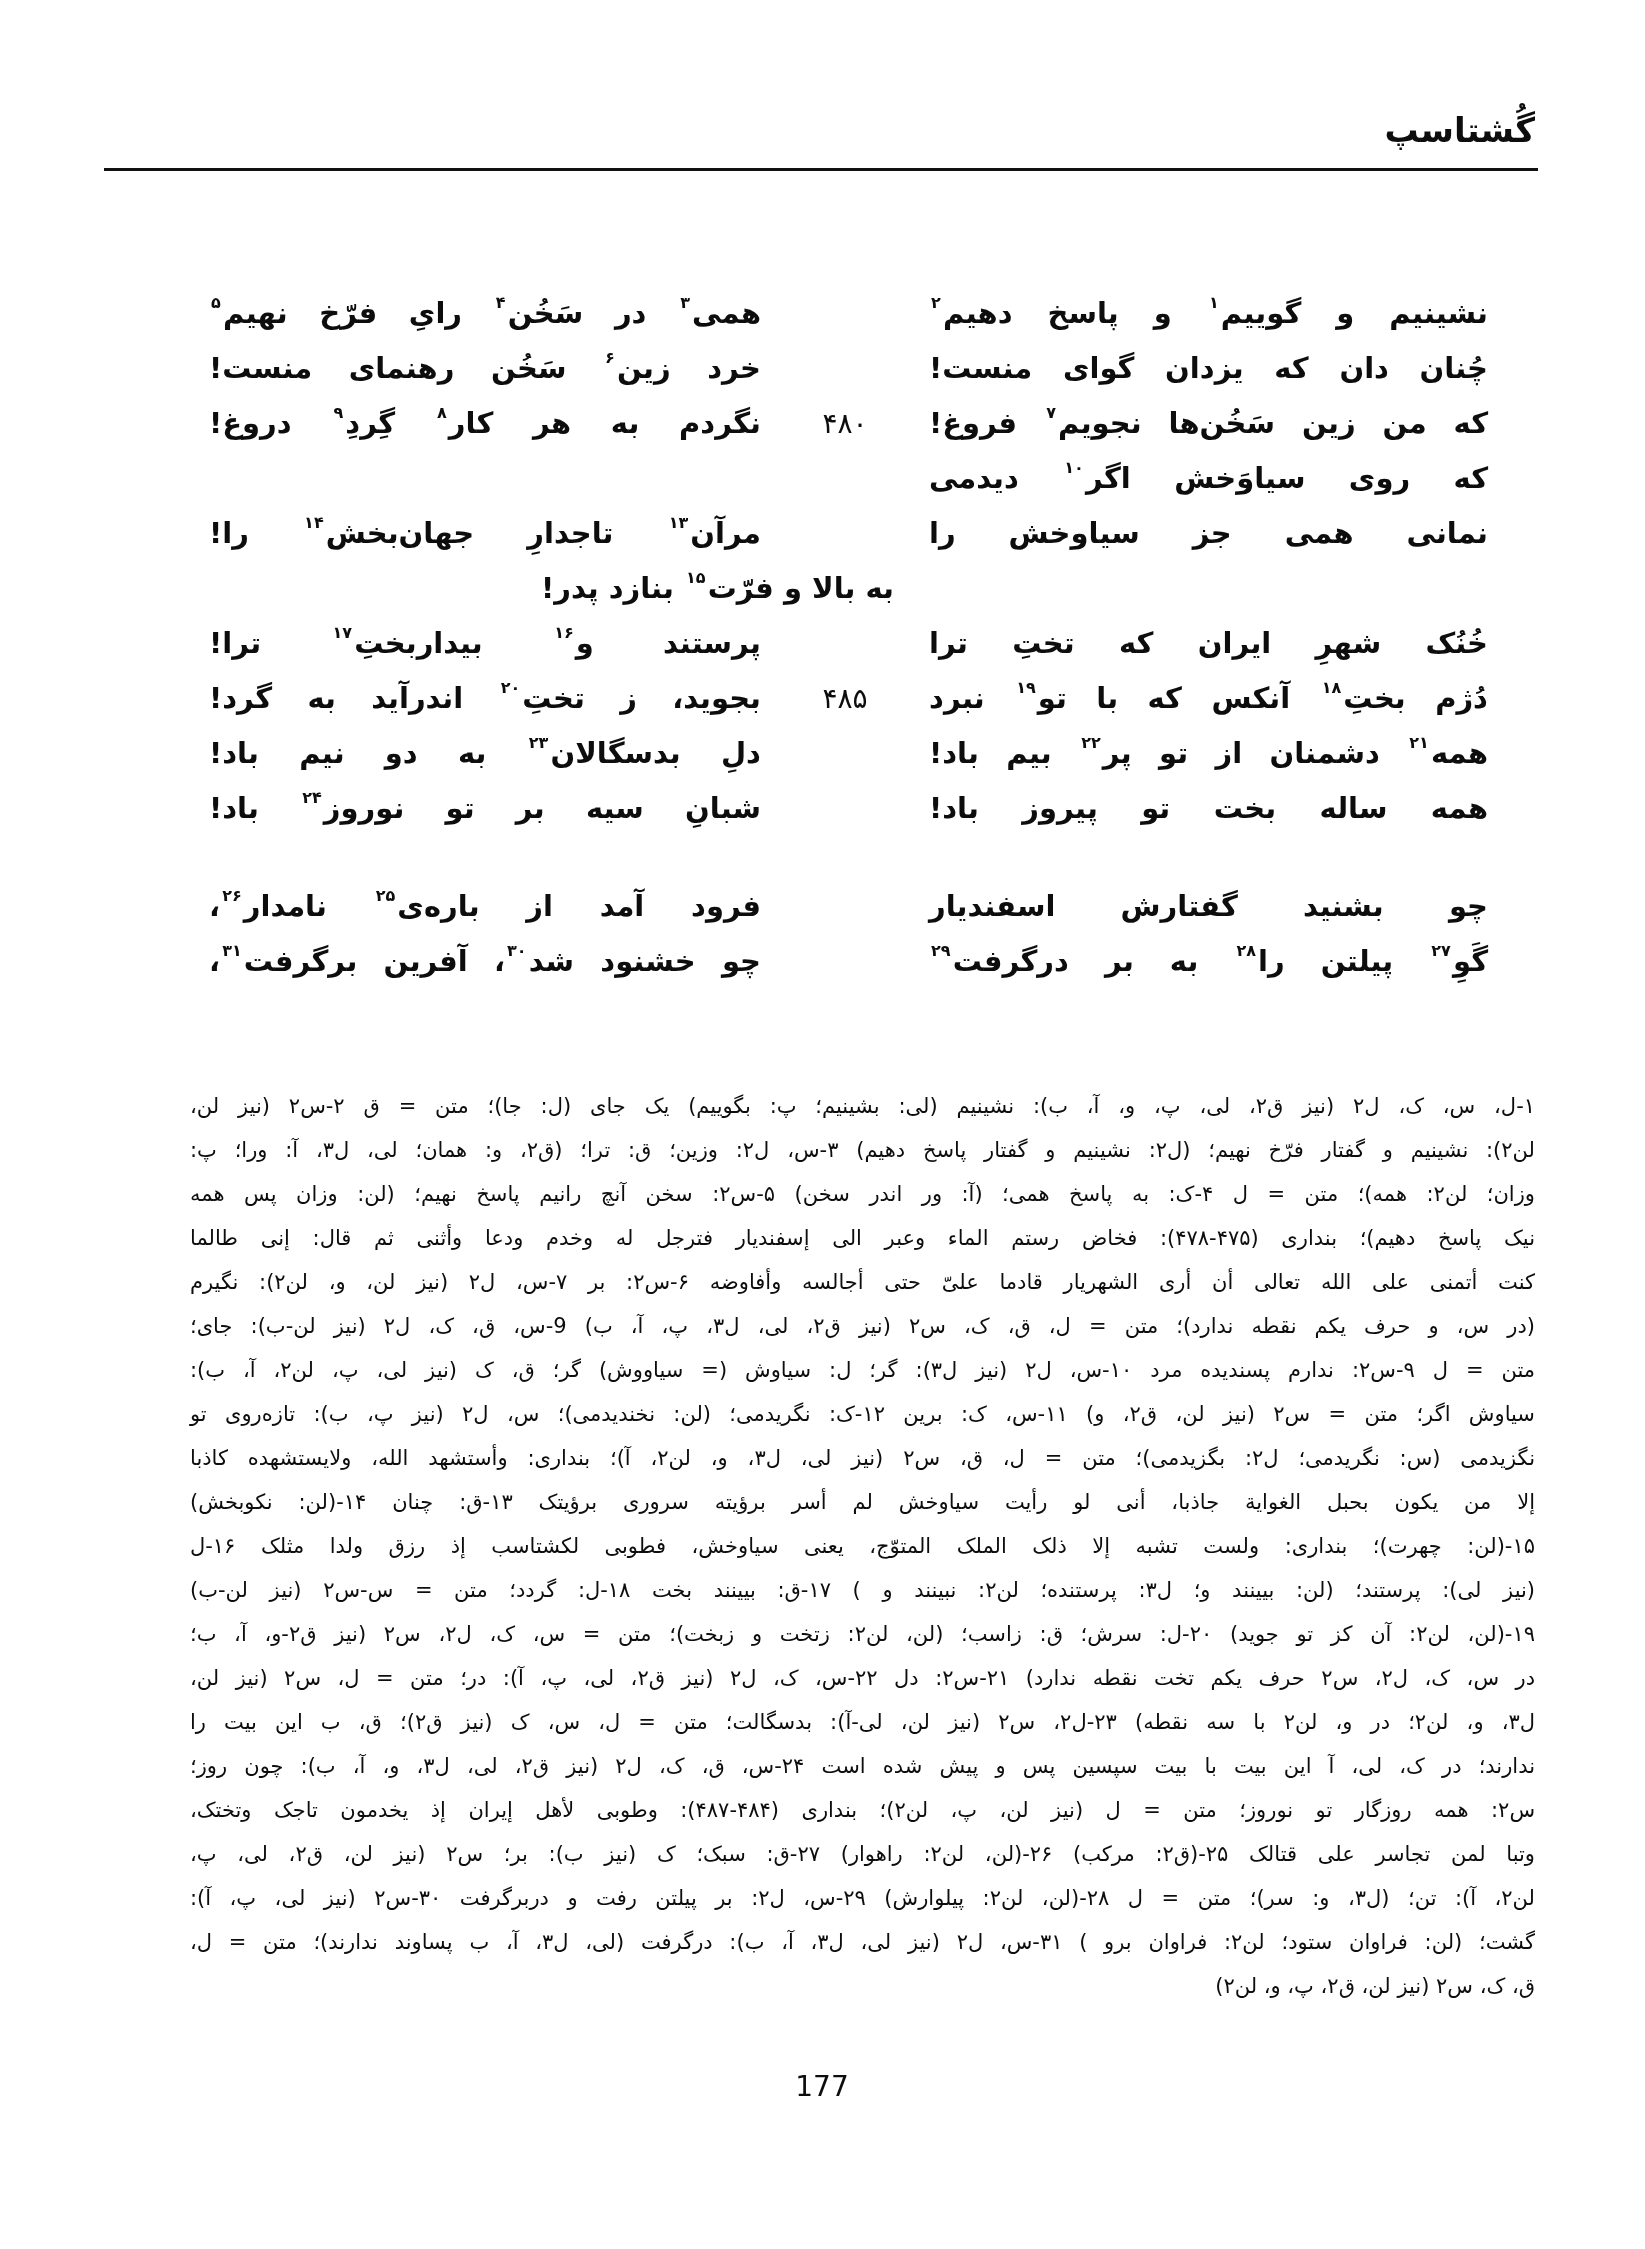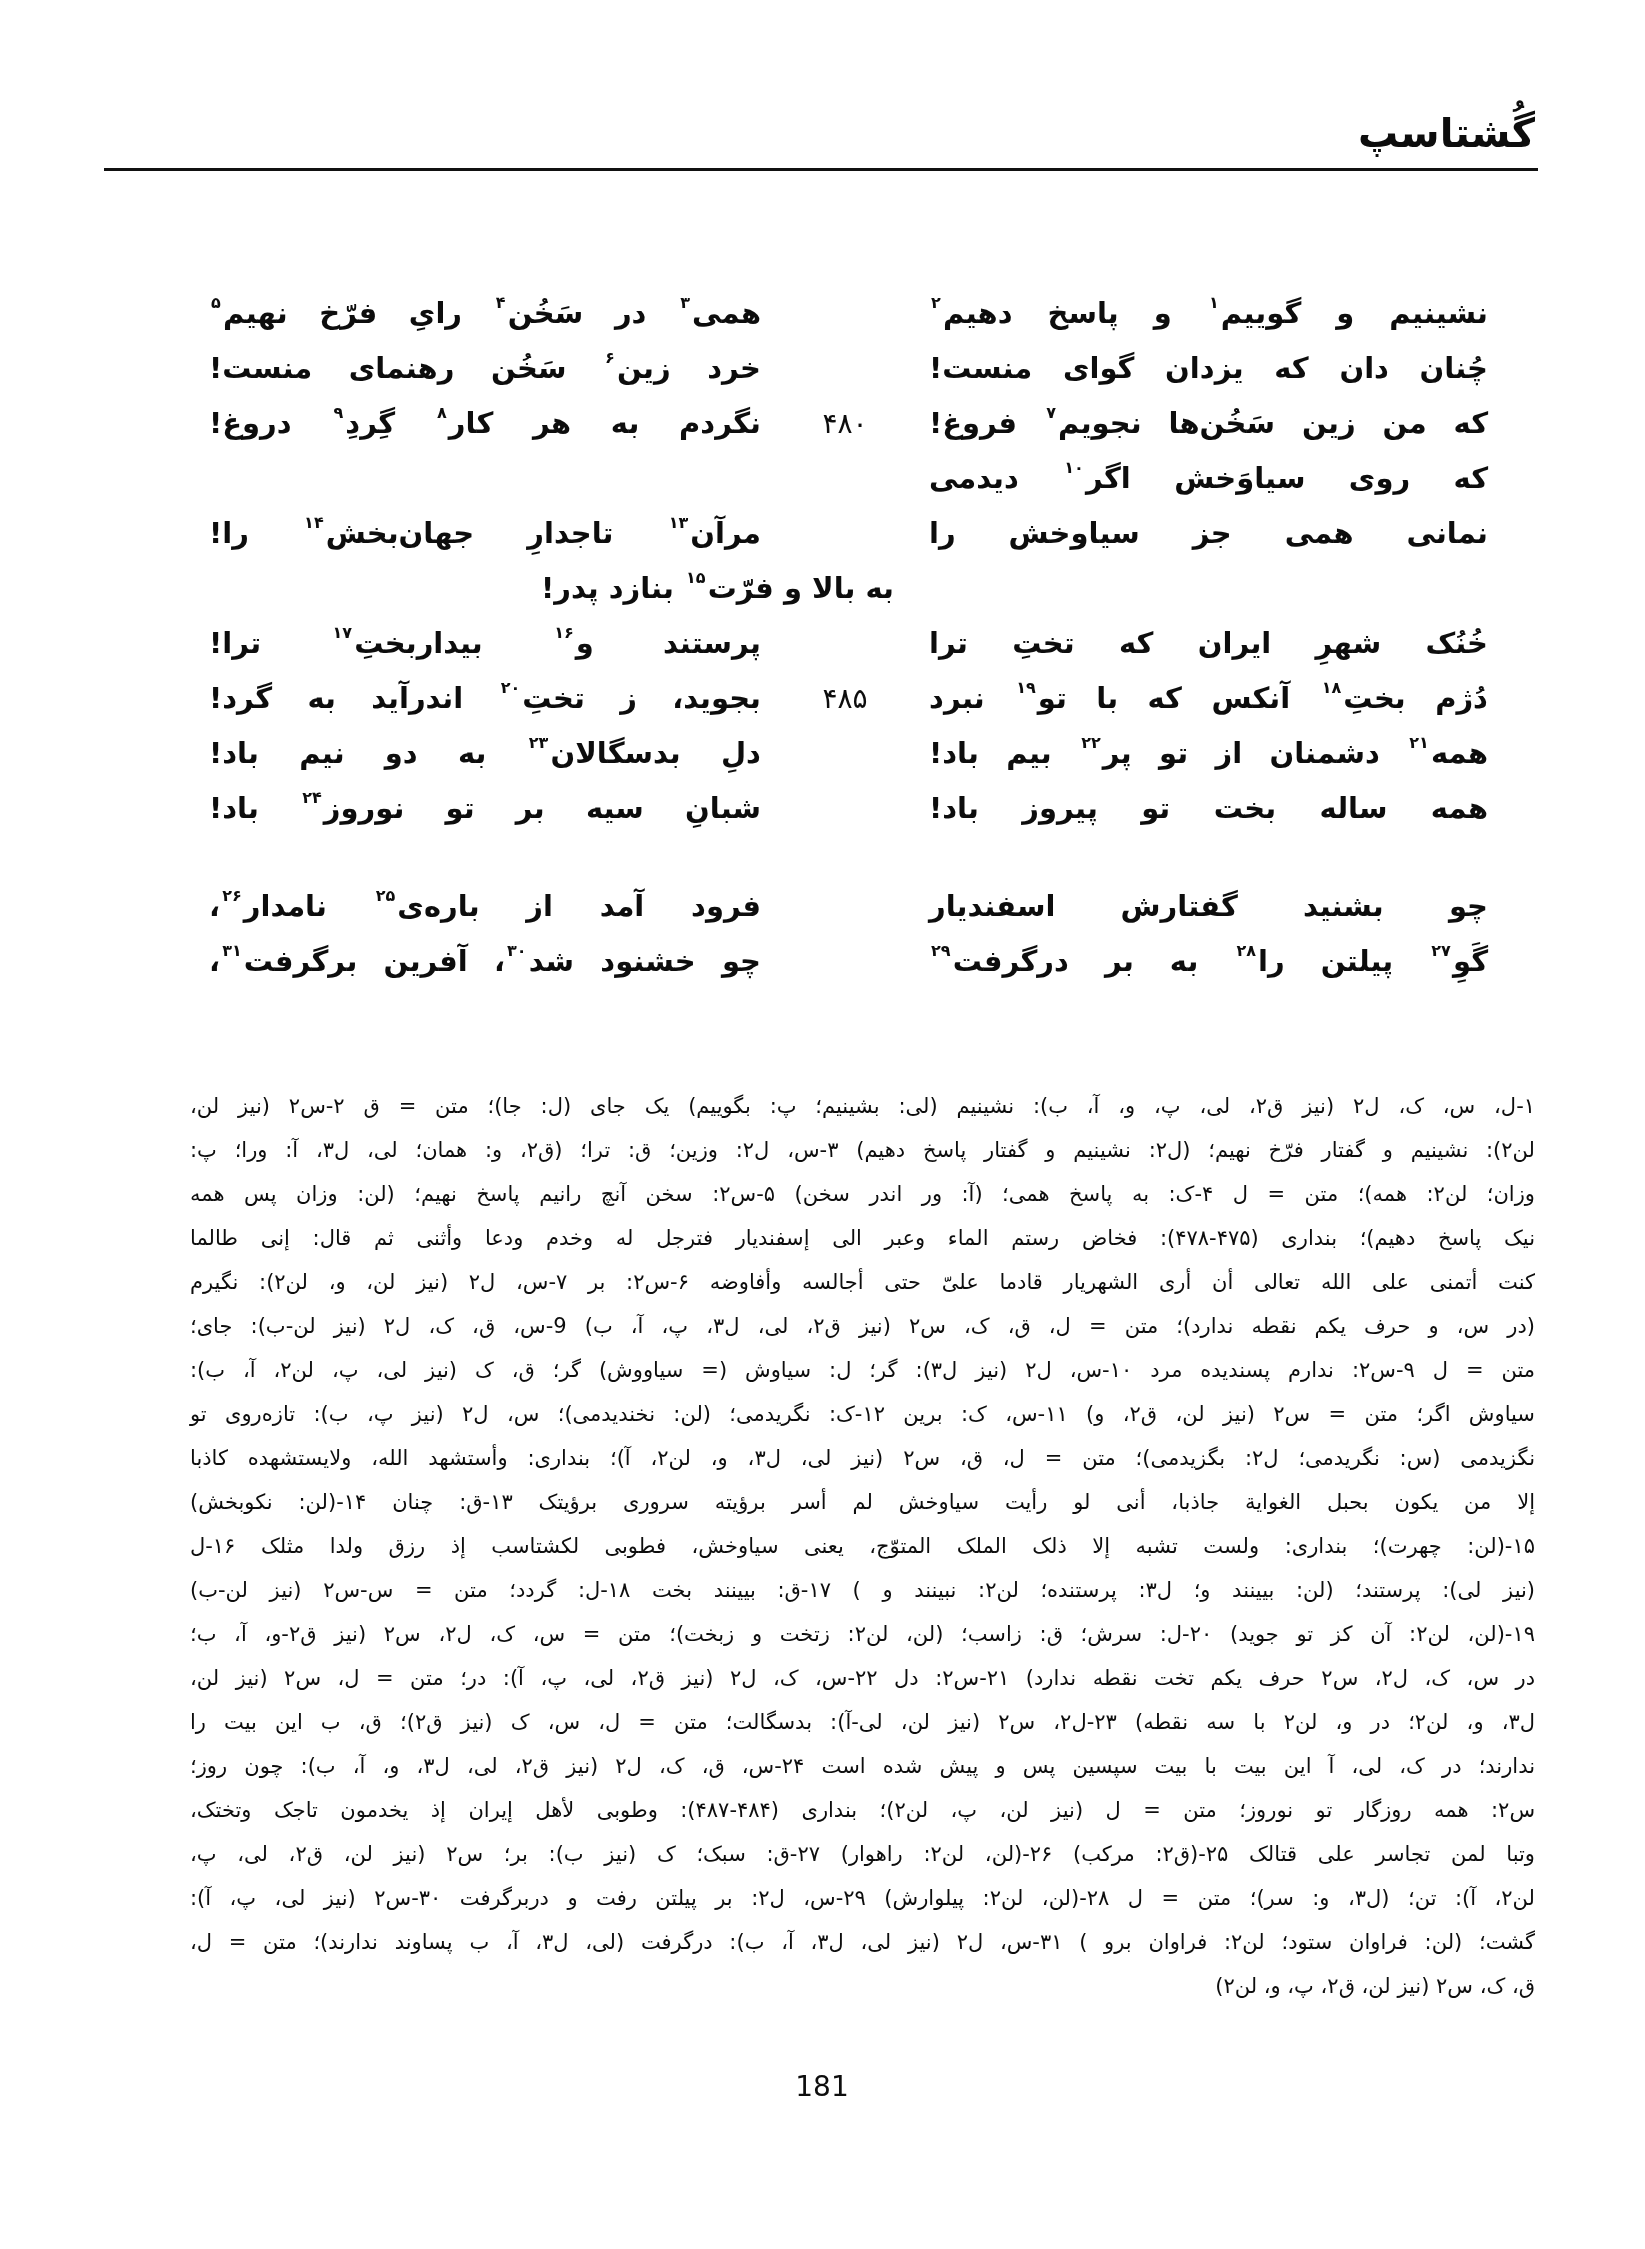--- a/index.html
+++ b/index.html
@@ -11,21 +11,21 @@
     background: #ffffff;
     color: #0d0d0d;
     font-family: "DejaVu Sans", sans-serif;
     direction: rtl;
     overflow: hidden;
   }
   .running-header {
     position: absolute;
     top: 110px;
     right: 110px;
-    font-size: 40px;
+    font-size: 34px;
     font-weight: 700;
     letter-spacing: 0;
   }
   .header-rule {
     position: absolute;
     top: 168px;
     left: 105px;
     width: 1434px;
     height: 2.8px;
     background: #111111;
@@ -181,16 +181,16 @@
     <div class="fn-line">در س، ک، ل۲، س۲ حرف یکم تخت نقطه ندارد) ۲۱-س۲: دل ۲۲-س، ک، ل۲ (نیز ق۲، لی، پ، آ): در؛ متن = ل، س۲ (نیز لن،</div>
     <div class="fn-line">ل۳، و، لن۲؛ در و، لن۲ با سه نقطه) ۲۳-ل۲، س۲ (نیز لن، لی-آ): بدسگالت؛ متن = ل، س، ک (نیز ق۲)؛ ق، ب این بیت را</div>
     <div class="fn-line">ندارند؛ در ک، لی، آ این بیت با بیت سپسین پس و پیش شده است ۲۴-س، ق، ک، ل۲ (نیز ق۲، لی، ل۳، و، آ، ب): چون روز؛</div>
     <div class="fn-line">س۲: همه روزگار تو نوروز؛ متن = ل (نیز لن، پ، لن۲)؛ بنداری (۴۸۴-۴۸۷): وطوبی لأهل إیران إذ یخدمون تاجک وتختک،</div>
     <div class="fn-line">وتبا لمن تجاسر علی قتالک ۲۵-(ق۲: مرکب) ۲۶-(لن، لن۲: راهوار) ۲۷-ق: سبک؛ ک (نیز ب): بر؛ س۲ (نیز لن، ق۲، لی، پ،</div>
     <div class="fn-line">لن۲، آ): تن؛ (ل۳، و: سر)؛ متن = ل ۲۸-(لن، لن۲: پیلوارش) ۲۹-س، ل۲: بر پیلتن رفت و دربرگرفت ۳۰-س۲ (نیز لی، پ، آ):</div>
     <div class="fn-line">گشت؛ (لن: فراوان ستود؛ لن۲: فراوان برو ) ۳۱-س، ل۲ (نیز لی، ل۳، آ، ب): درگرفت (لی، ل۳، آ، ب پساوند ندارند)؛ متن = ل،</div>
     <div class="fn-line">ق، ک، س۲ (نیز لن، ق۲، پ، و، لن۲)</div>
   </div>
 
-  <div class="page-number">181</div>
+  <div class="page-number">177</div>
 
 </div>
 
 
 </body></html>

